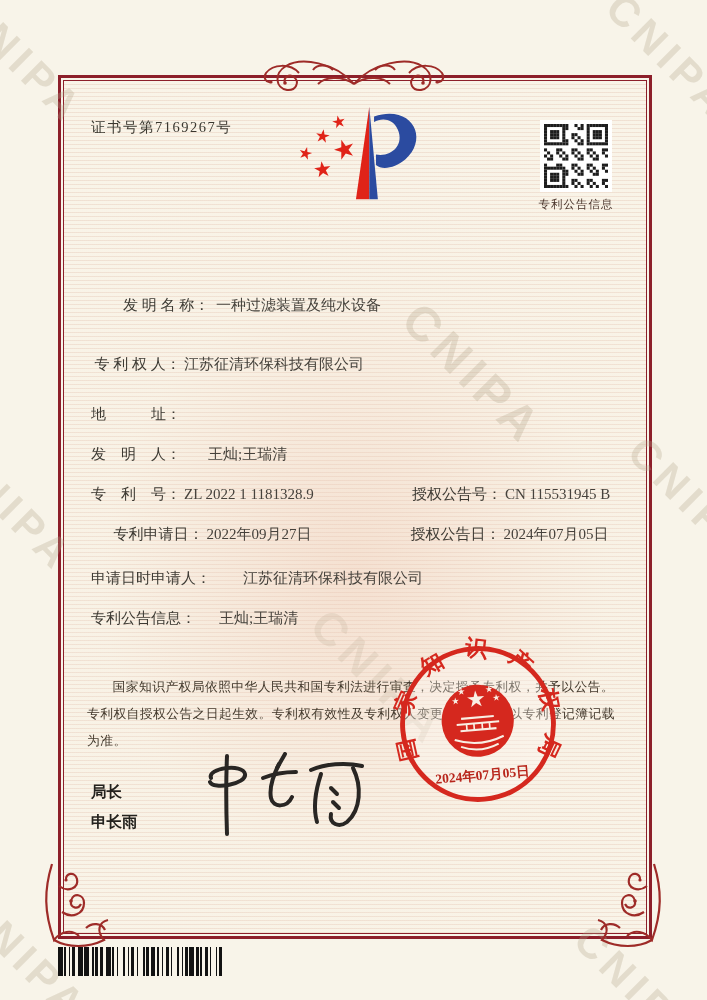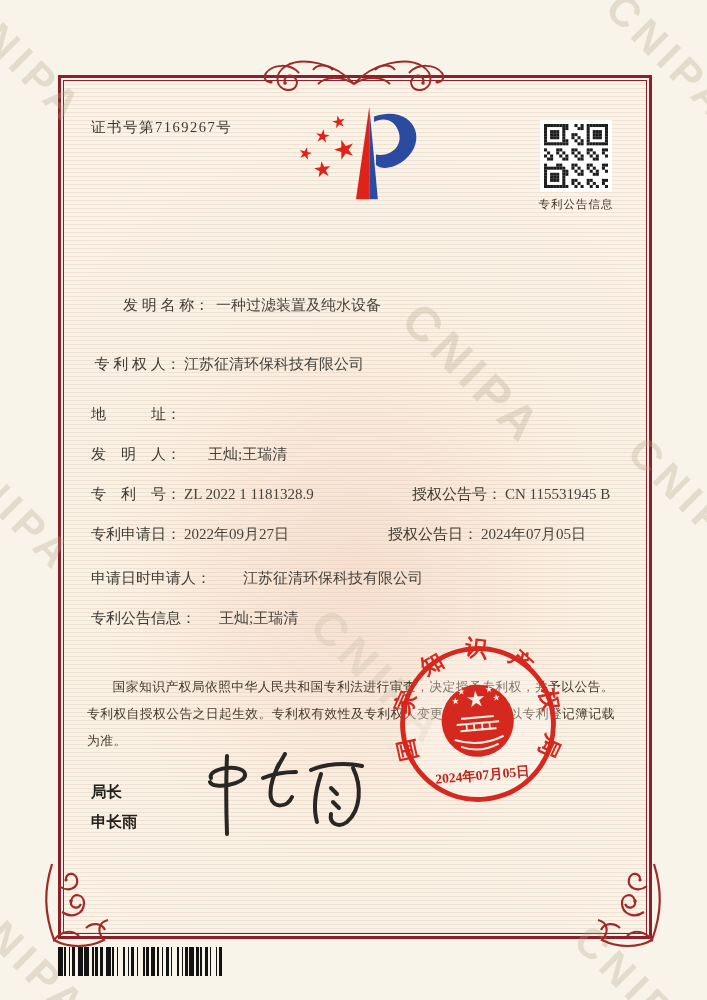--- a/index.html
+++ b/index.html
@@ -47,21 +47,21 @@
     font-size:30px;font-weight:bold;color:#151310;letter-spacing:19px;text-indent:19px;
     white-space:nowrap;
   }
   
   .fields{position:absolute;left:30px;right:18px;top:217px;font-size:15px;}
   .frow{display:flex;line-height:21px;}
   .frow .lab{display:inline-block;min-width:93px;color:#3d3a33;white-space:nowrap;}
   .frow .val{color:#46423c;white-space:nowrap;}
   .cell1{display:flex;width:297px;flex:0 0 297px;}
   .cell2{display:flex;}
-  .mb1{margin-bottom:38px;margin-left:32px;} .mb2{margin-bottom:29px;text-align:center;} .mb3{margin-bottom:19px;gap:24px;} .mb4{margin-bottom:23px;}
+  .mb1{margin-bottom:38px;margin-left:32px;} .mb2{margin-bottom:29px;text-align:center;} .mb3{margin-bottom:19px;gap:24px;} .mb4{margin-bottom:23px;justify-content:center;}
   
   .statement{
     position:absolute;left:26px;right:24px;top:596px;
     font-size:12.8px;line-height:27px;color:#43392c;letter-spacing:0.4px;
   }
   .statement p{margin:0;}
   .statement .indent{text-indent:2em;}
   
   .director{
     position:absolute;left:30px;top:699px;

